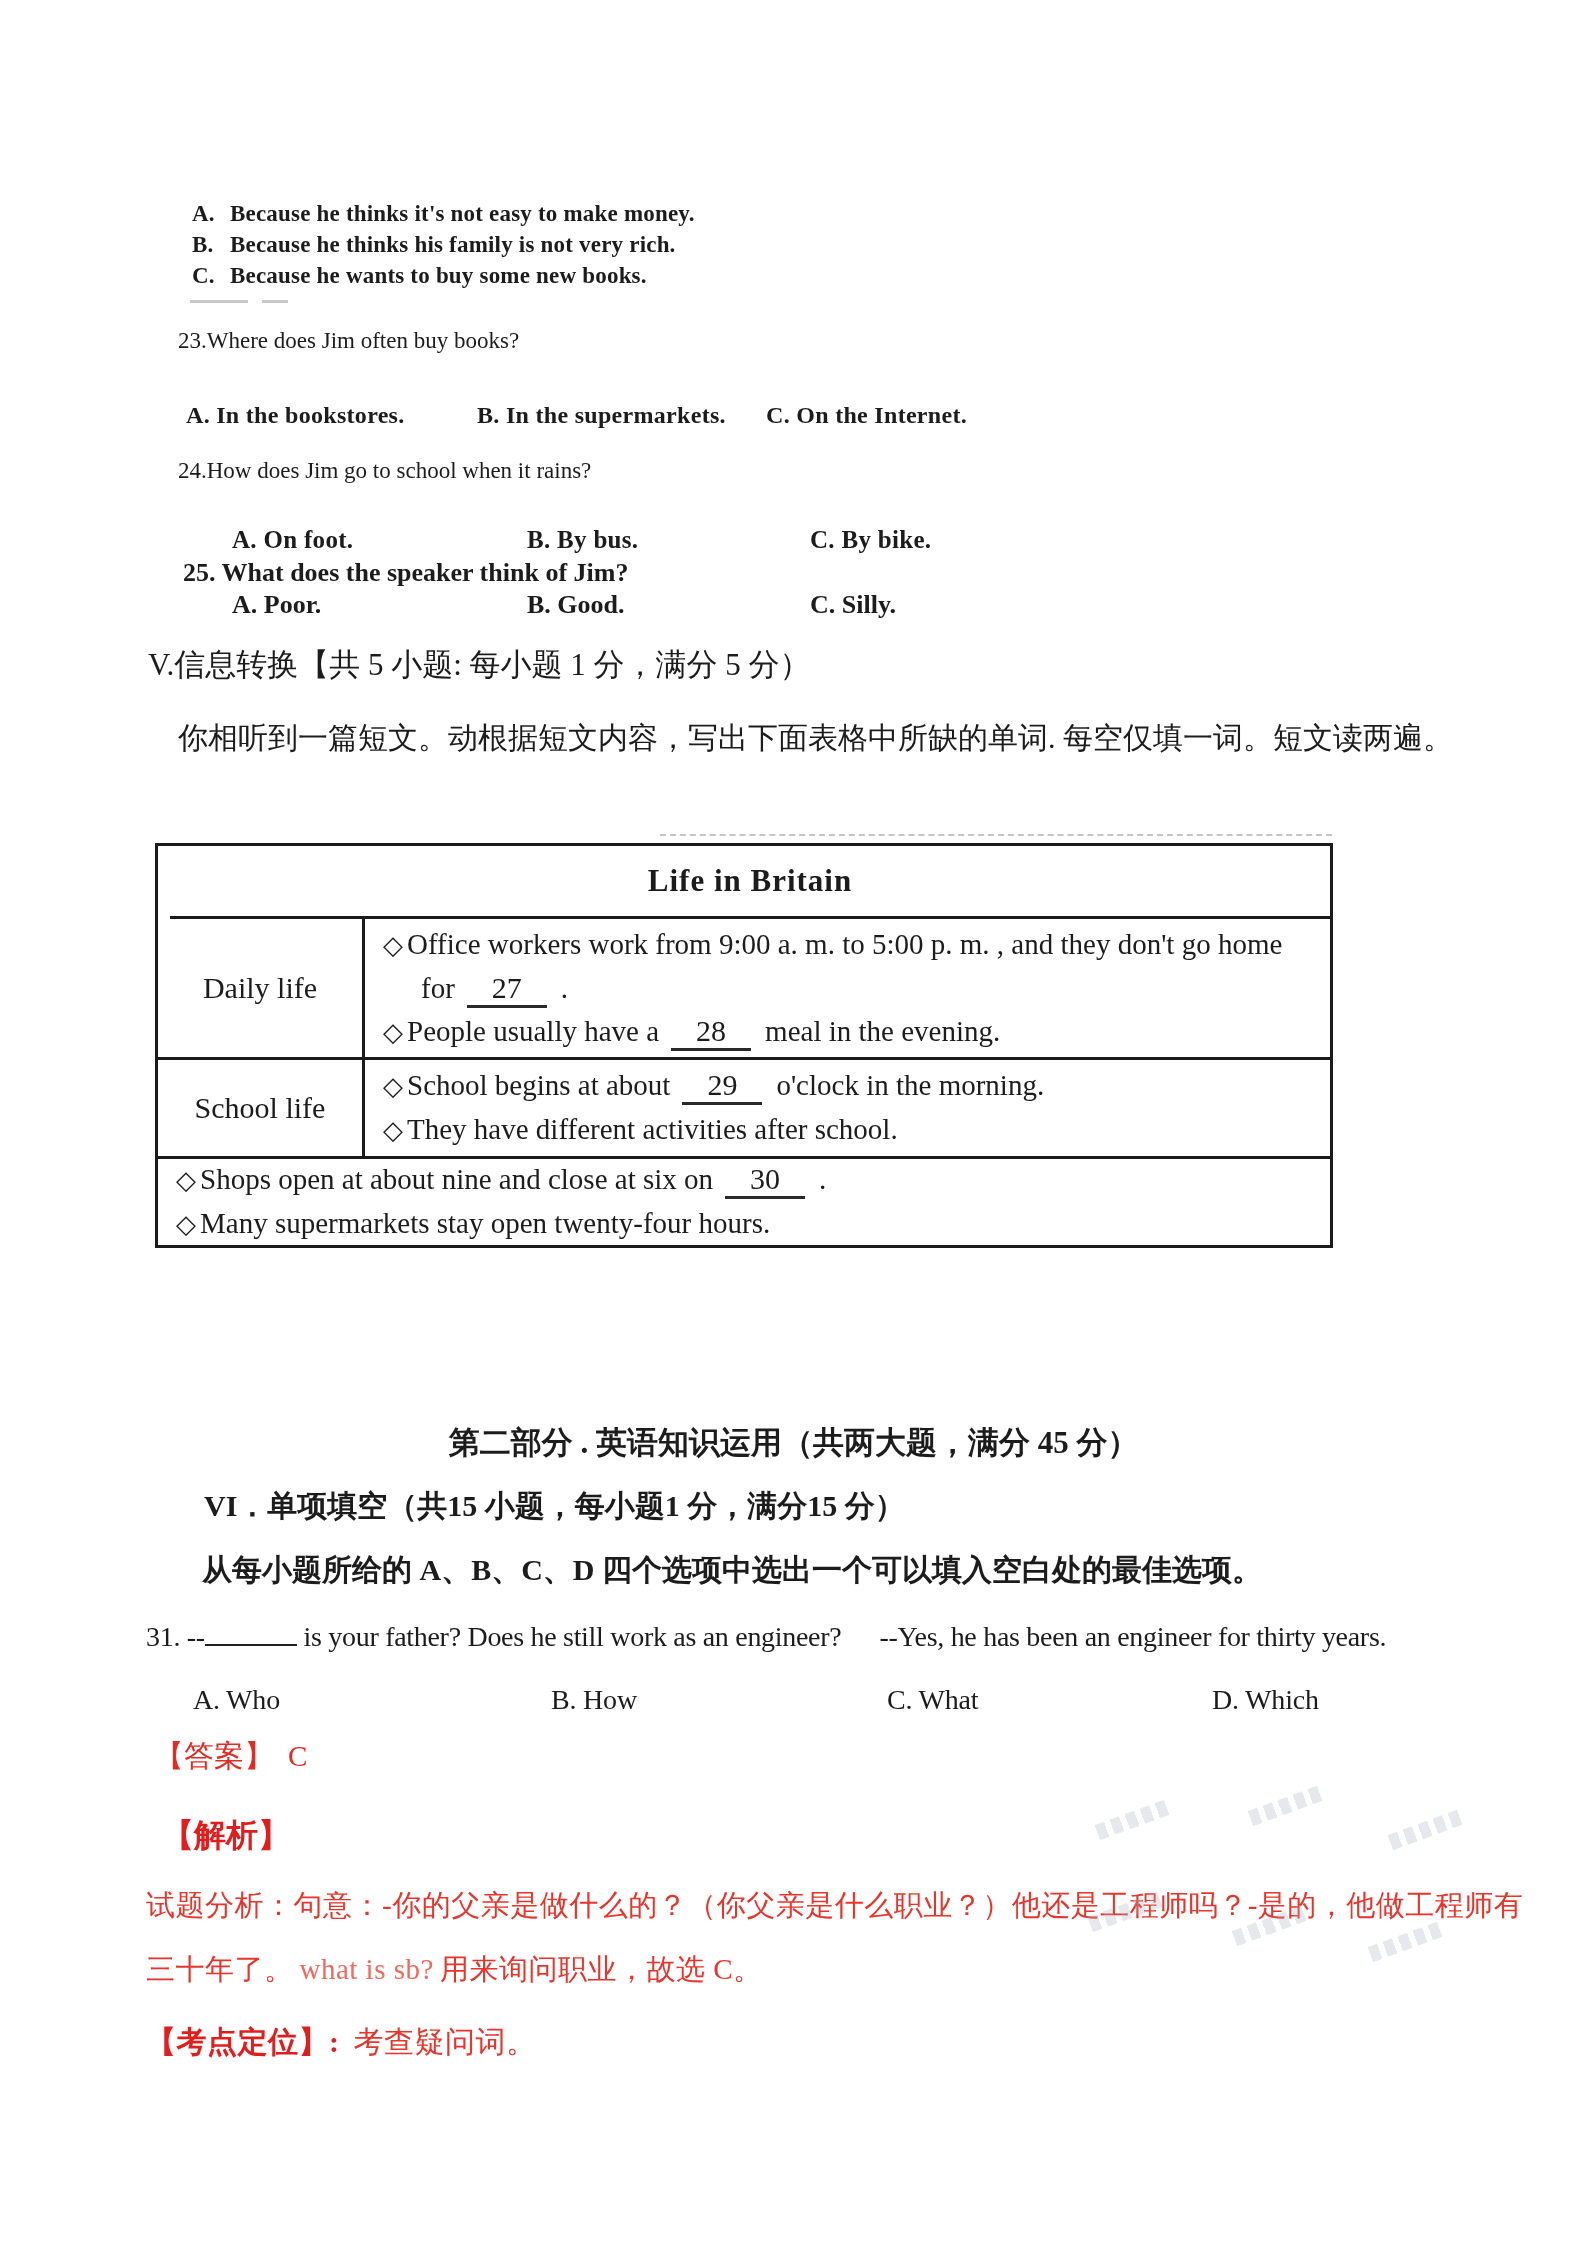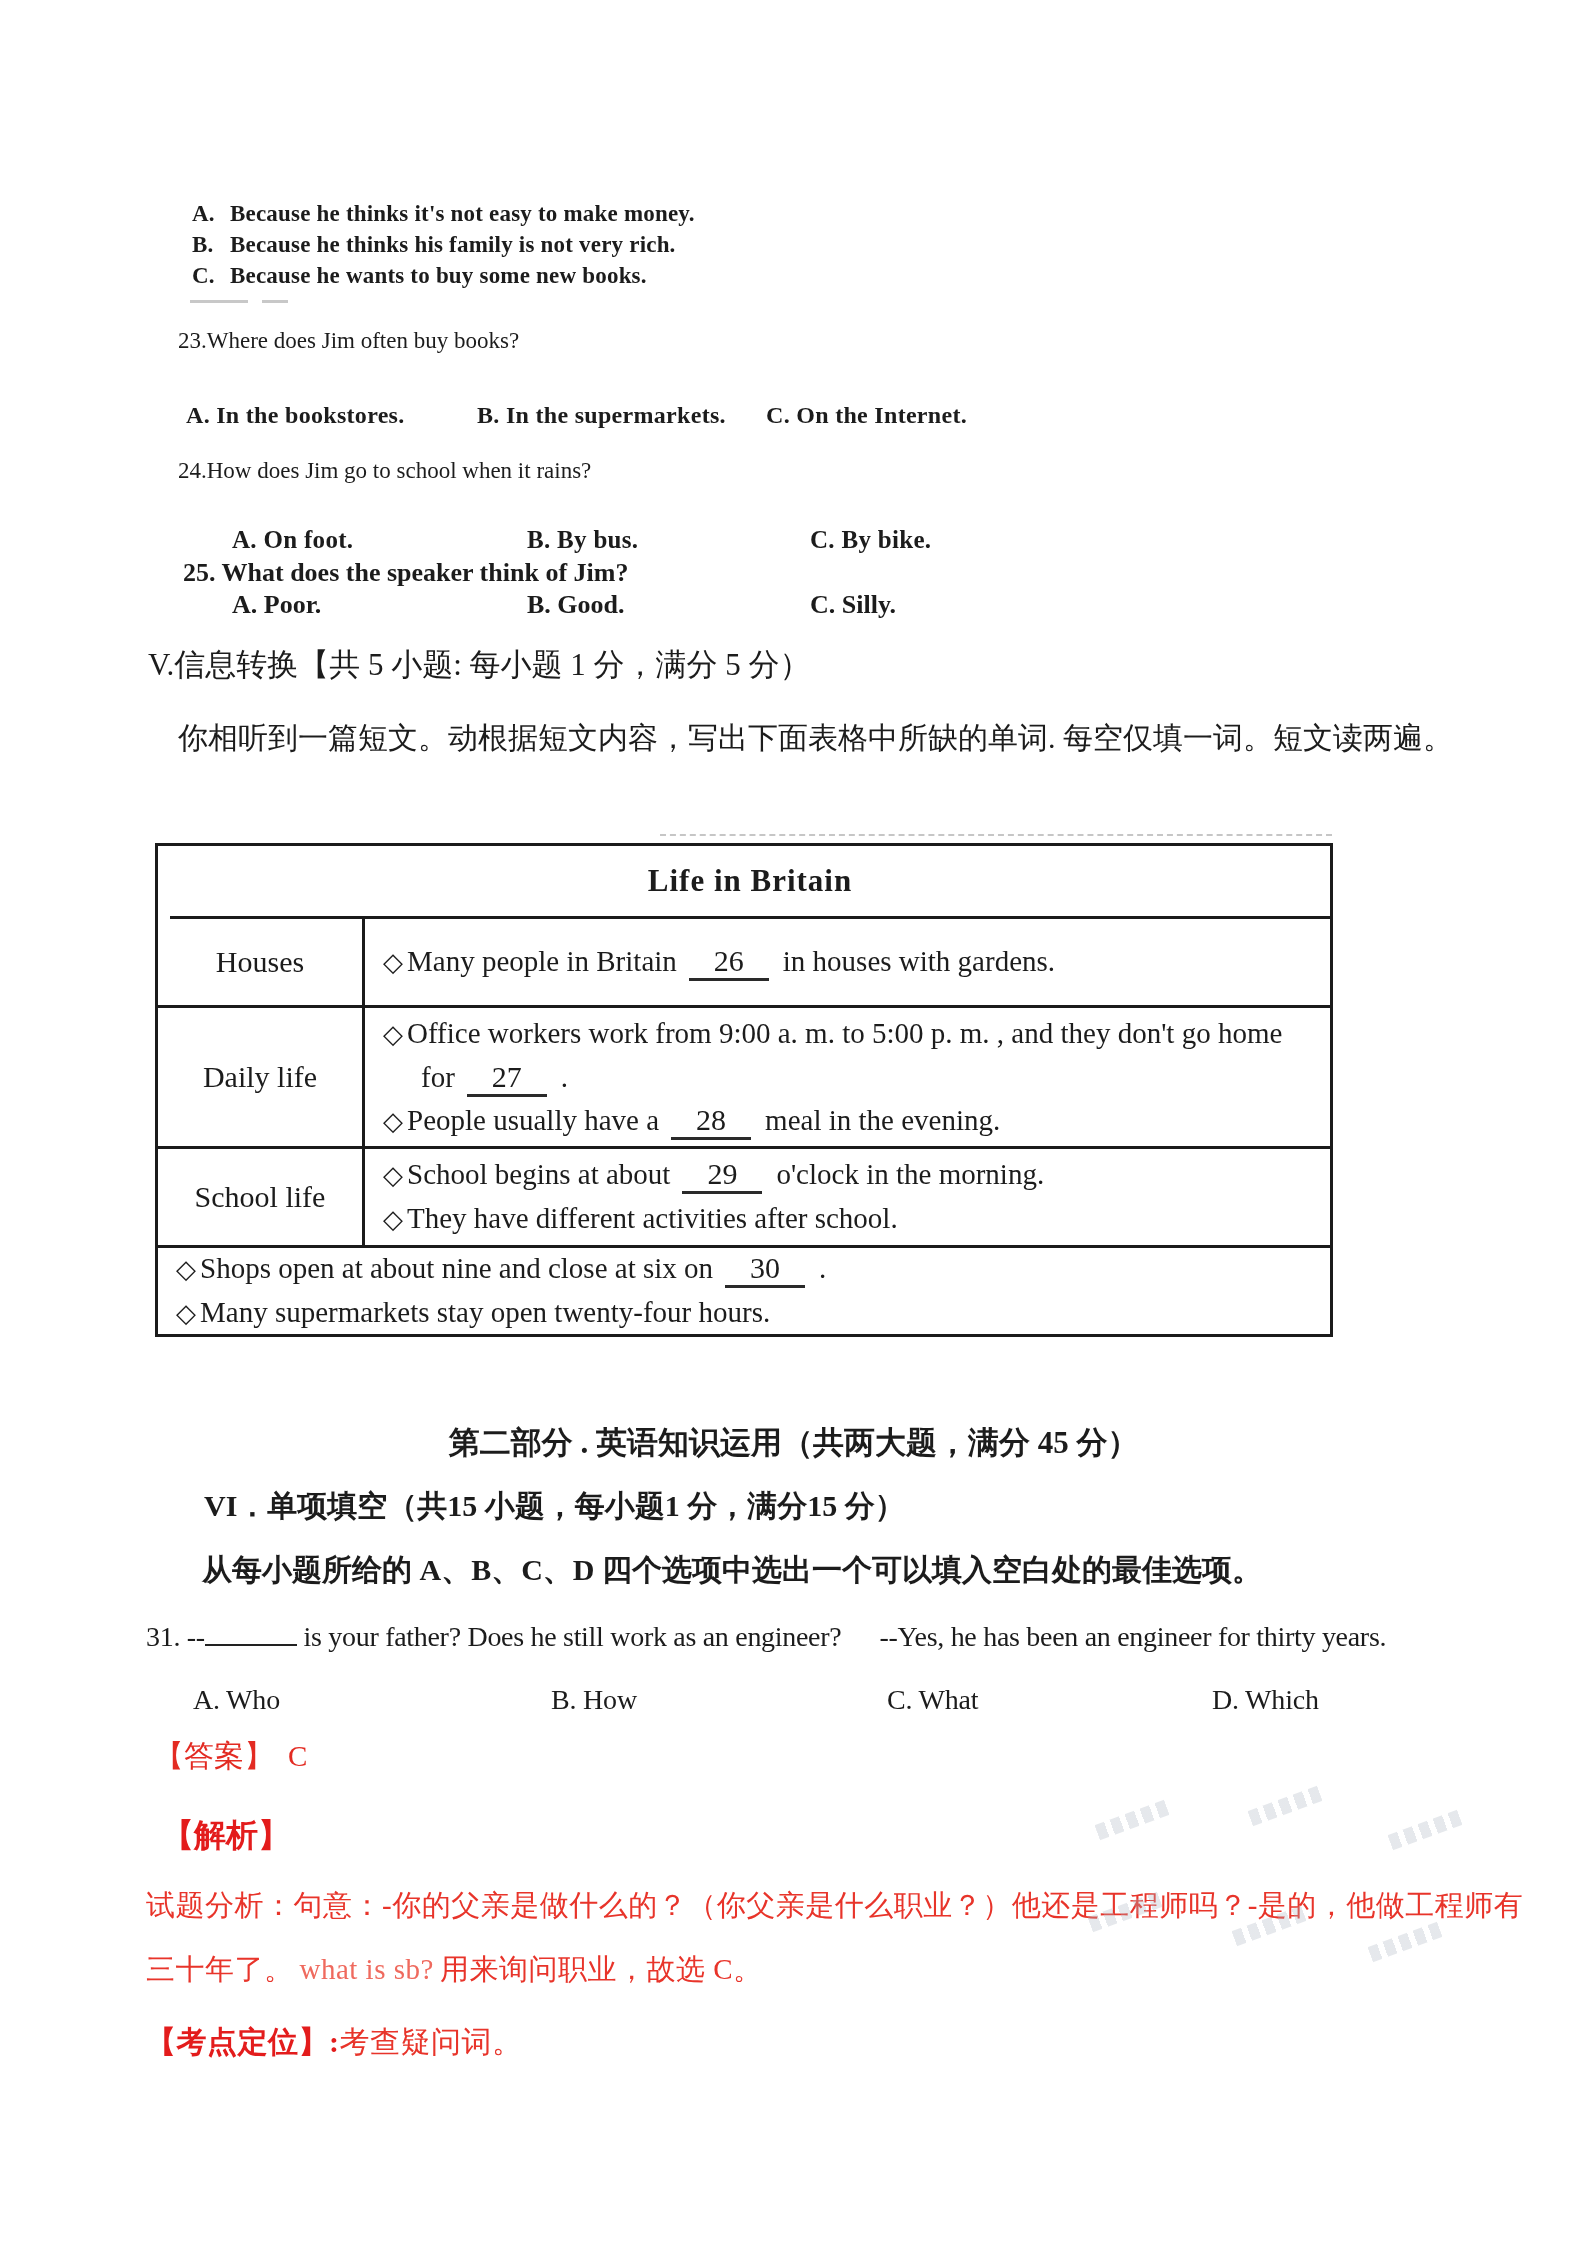--- a/index.html
+++ b/index.html
@@ -71,21 +71,21 @@
   .opt31{font-size:28px;letter-spacing:-.2px;}
 
   
   .red{color:#e32b22;}
   .ans-line{font-size:30px;}
   .ans-line .ans-val{font-family:"Liberation Serif",serif;margin-left:14px;font-size:29px;}
   .jiexi{font-size:32px;font-weight:700;color:#e31c1c;}
   .red-par{font-size:29px;color:#e8342a;letter-spacing:.5px;}
   .hl{color:#ef6a5e;margin:0 6px;}
   .kd-label{font-weight:700;color:#e31c1c;}
-  .kd-text{font-family:Liberation Mono, monospace;}
+  .kd-text{margin-left:14px;font-family:Liberation Mono, monospace;}
 
   
   .dash-artifact{border-top:3px solid #9a9a9a;opacity:.55;}
   .dot-artifact{border-top:2px dashed #8f8f8f;opacity:.5;}
 
   
   .wm{
     width:74px;height:16px;
     transform:rotate(-20deg);
     opacity:.30;
@@ -123,26 +123,20 @@
   <div class="abs q25" style="left:810px;top:590px;">C.  Silly.</div>
 
   <div class="abs cn-head" style="left:148px;top:644px;">V.信息转换【共 5 小题:  每小题 1 分，满分 5 分）</div>
   <div class="abs cn-intro" style="left:178px;top:718px;">你相听到一篇短文。动根据短文内容，写出下面表格中所缺的单词.  每空仅填一词。短文读两遍。</div>
 
   <div class="abs dot-artifact" style="left:660px;top:834px;width:672px;"></div>
 
   <div class="abs" id="lb-table">
     <div class="t-title">Life in Britain</div>
 
-    <div class="t-row" style="height:86px;">
-      <div class="t-head">Houses</div>
-      <div class="t-cell">
-        <div class="bullet-line"><span class="diamond">◇</span><span>Many people in Britain</span><span class="blank">26</span><span class="bl-post">in houses with gardens.</span></div>
-      </div>
-    </div>
 
     <div class="t-row" style="height:138px;">
       <div class="t-head">Daily life</div>
       <div class="t-cell">
         <div class="bullet-line"><span class="diamond">◇</span><span>Office workers work from 9:00 a. m.  to 5:00 p. m. , and they don't go home for</span><span class="blank">27</span><span class="bl-post">.</span></div>
         <div class="bullet-line"><span class="diamond">◇</span><span>People usually have a</span><span class="blank">28</span><span class="bl-post">meal in the evening.</span></div>
       </div>
     </div>
 
     <div class="t-row" style="height:96px;">

